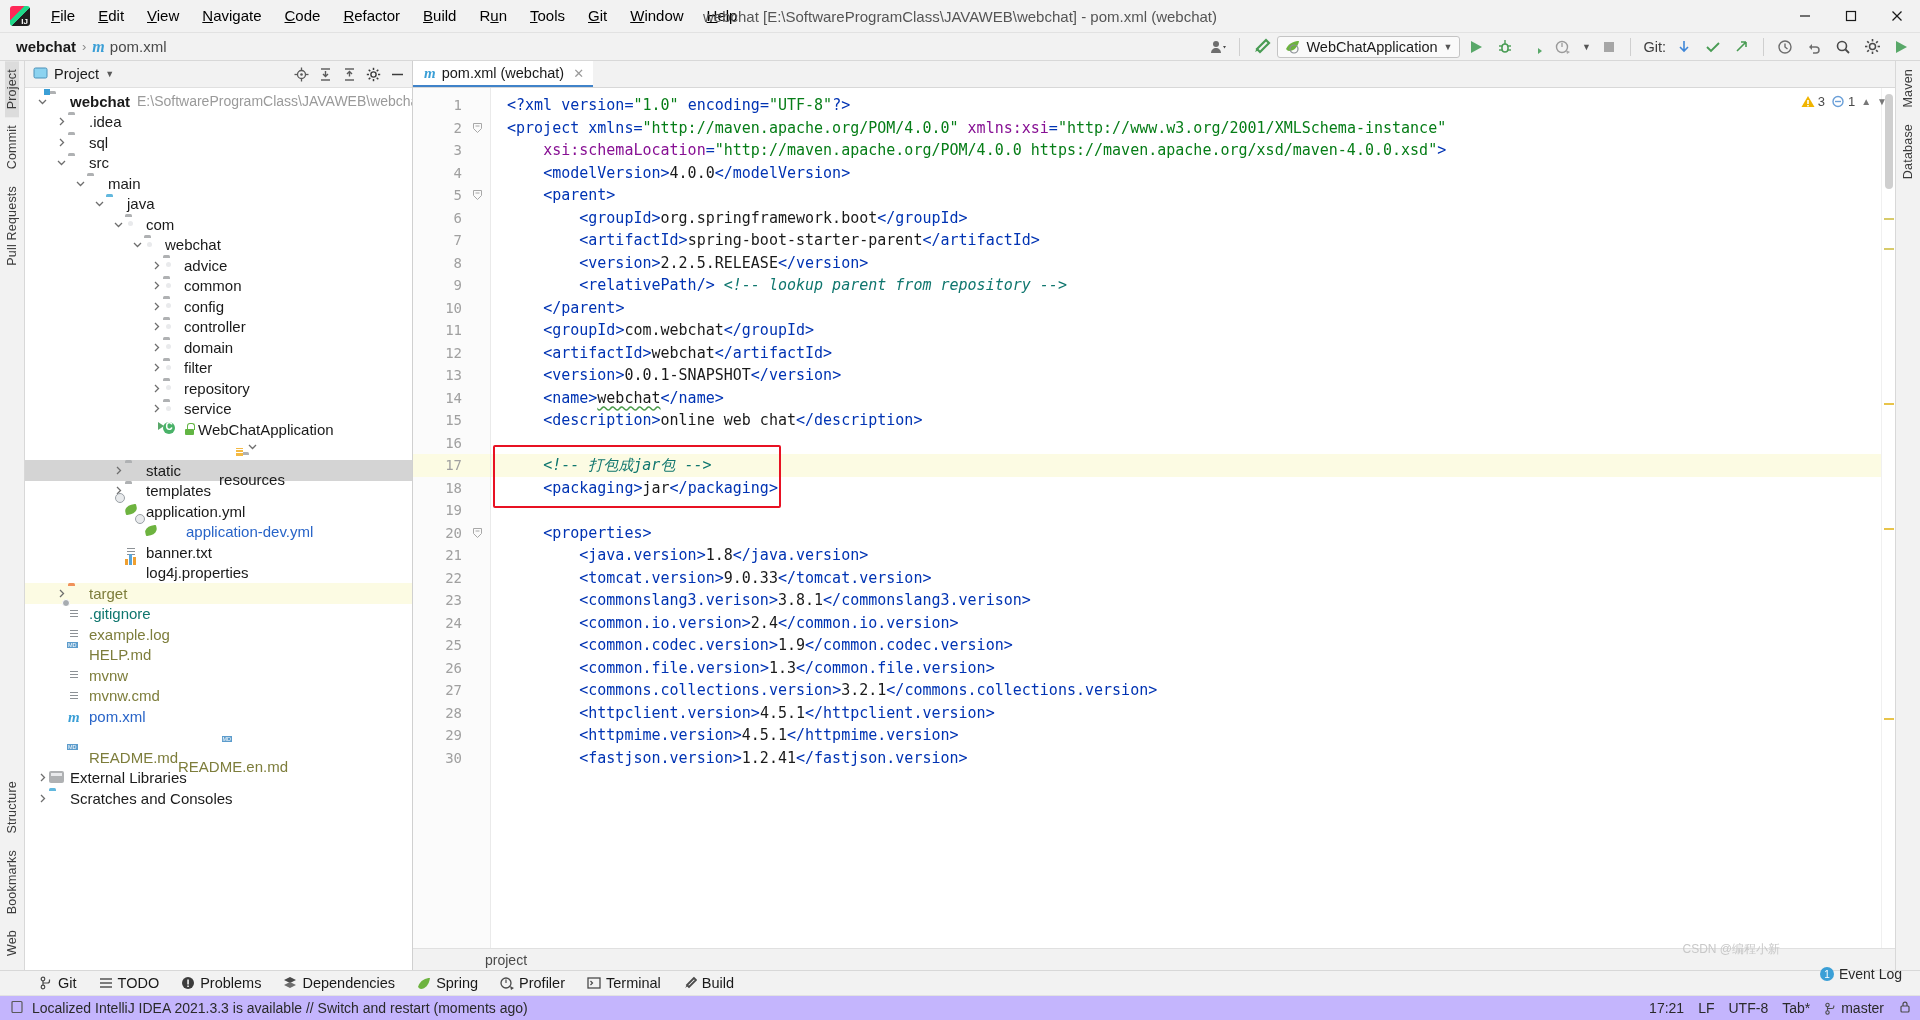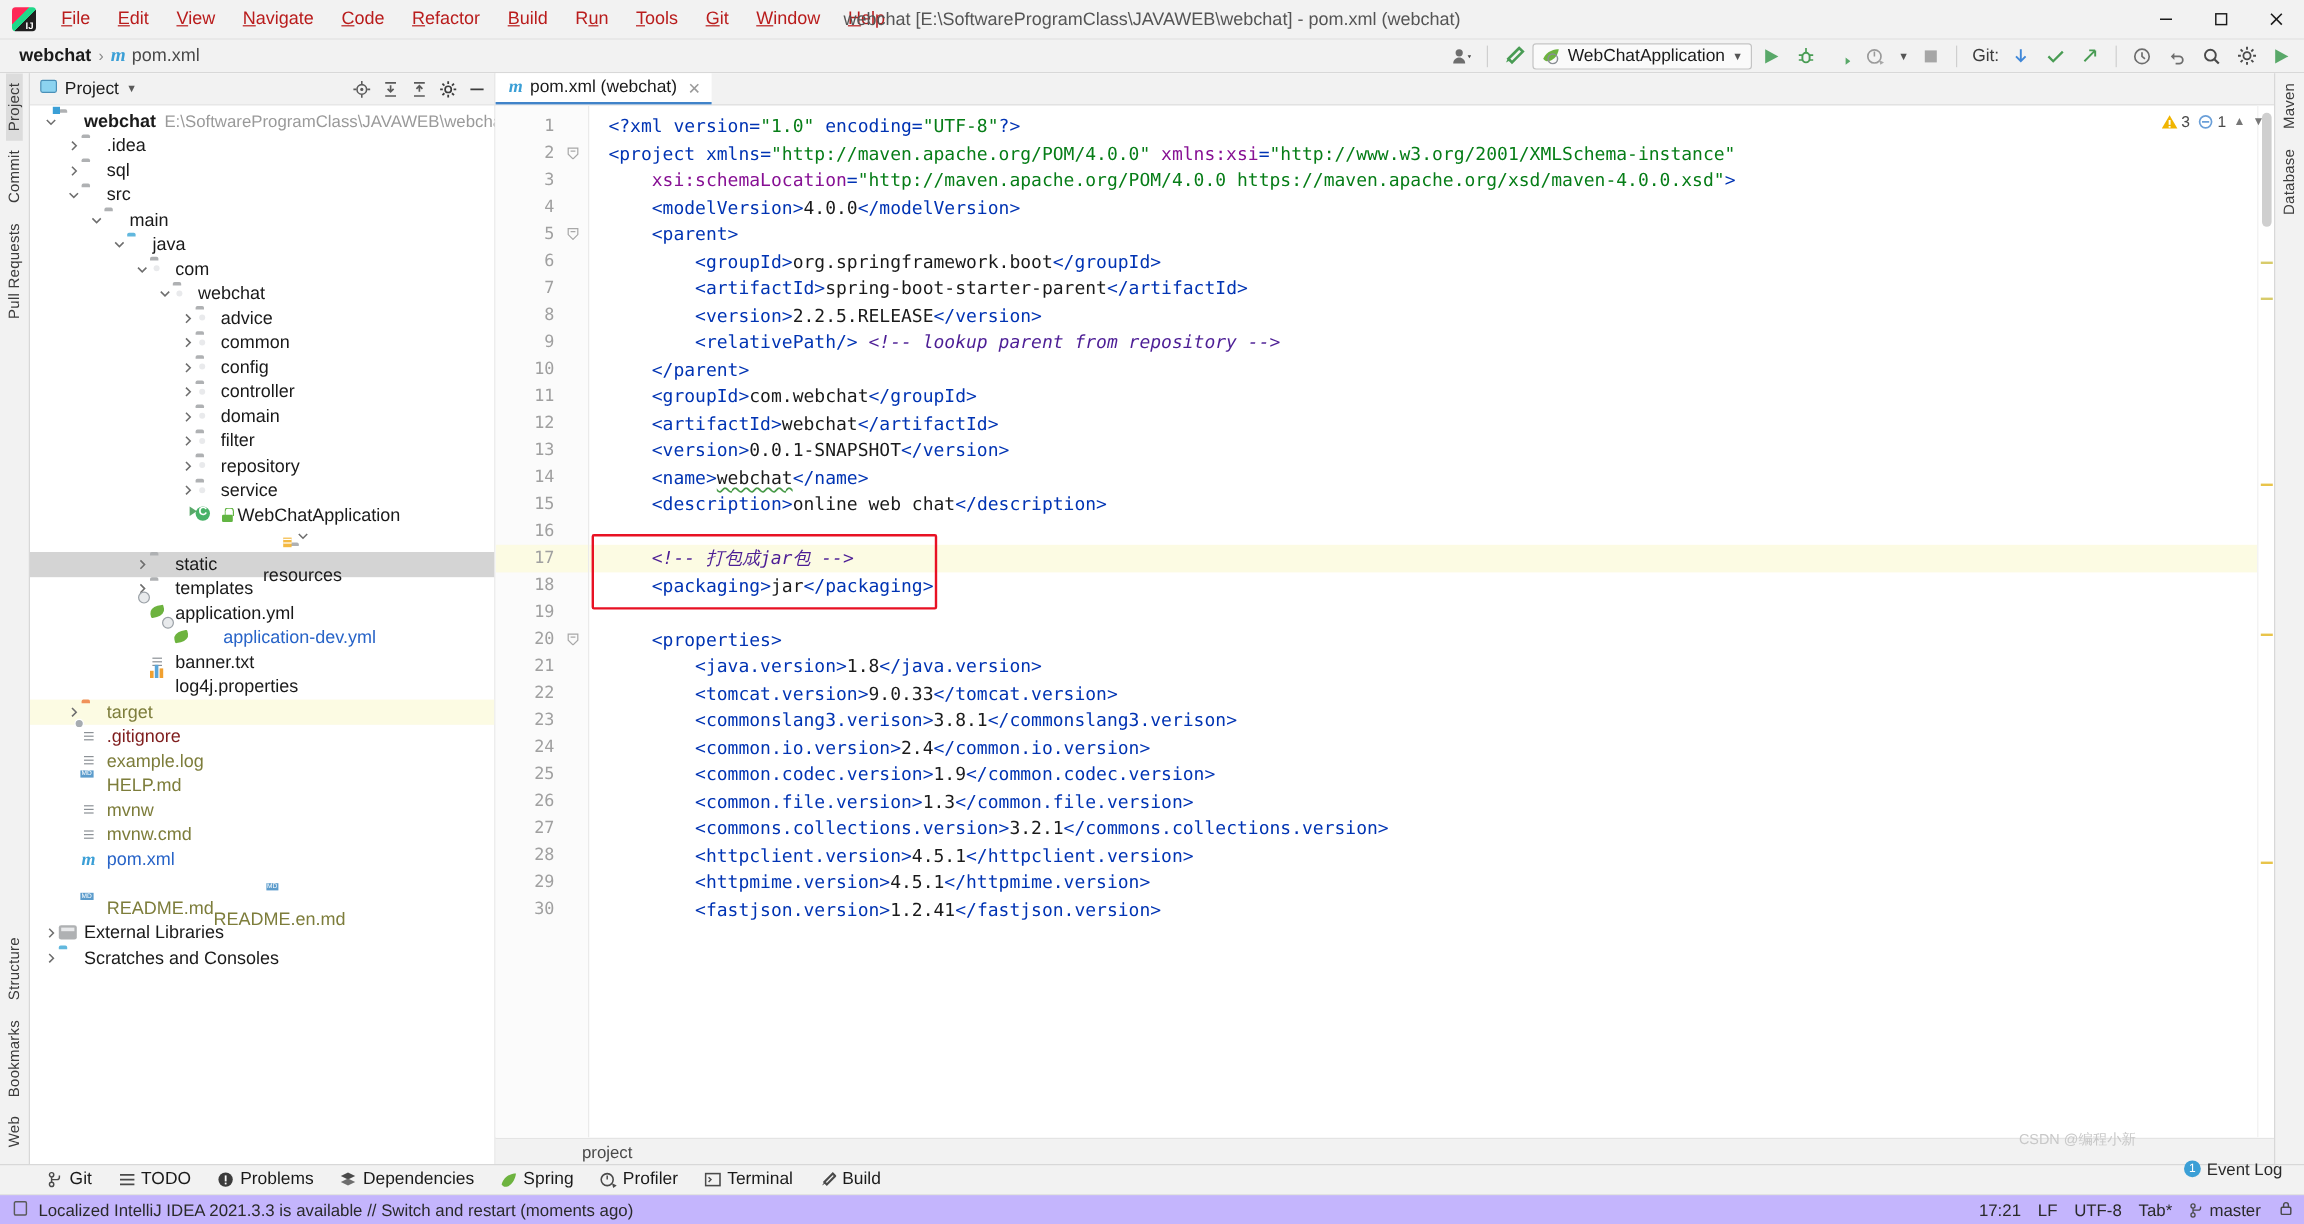--- a/index.html
+++ b/index.html
@@ -22,21 +22,21 @@
     width:20px; height:20px; margin:0 10px 0 10px; border-radius:3px;
     background:linear-gradient(135deg,#fe2857 0%,#fe2857 36%,#21d789 36%,#21d789 55%,#1f1f1f 55%);
     position:relative; flex:0 0 20px;
   }
   .ij-logo::after{
     content:"IJ"; position:absolute; right:2px; bottom:0px; font-size:8px;
     color:#fff; font-weight:bold; font-family:"Liberation Sans",sans-serif;
   }
   .menubar { display:flex; align-items:center; gap:1px; }
   .menu-item {
-    padding:4px 11px; font-size:15px; color:#b91c1c; cursor:default; line-height:18px;
+    padding:4px 11px; font-size:15px; color:#000000; cursor:default; line-height:18px;
   }
   .menu-item .u { text-decoration:underline; }
   .win-title {
     position:absolute; left:0; right:0; text-align:center; font-size:15px;
     color:#555; pointer-events:none;
   }
   .win-buttons { margin-left:auto; display:flex; align-items:center; z-index:3; }
   .win-btn { width:46px; height:33px; display:flex; align-items:center; justify-content:center; }
   .win-btn svg { display:block; }
 
@@ -97,21 +97,21 @@
   .trow.sel { background:#d4d4d4; }
   .trow.target-hl { background:#fcfbe3; }
   .arrow { width:14px; height:14px; flex:0 0 14px; display:flex; align-items:center; justify-content:center; color:#6e6e6e; }
   .arrow svg{display:block}
   .ico { width:17px; height:16px; flex:0 0 17px; margin-right:4px; position:relative; display:inline-block; }
   .tlabel { color:#1a1a1a; }
   .tlabel.bold { font-weight:bold; }
   .tpath { color:#9a9a9a; margin-left:7px; font-size:14px; }
   .tlabel.blue { color:#2864c8; }
   .tlabel.olive { color:#7d7d3b; }
-  .tlabel.gray { color:#7f1d1d; }
+  .tlabel.gray { color:#0f766e; }
 
   
   .fld { width:16px; height:13px; background:#afb1b3; border-radius:1.5px 2.5px 2.5px 2.5px; position:relative; top:1px;}
   .fld::before{ content:""; position:absolute; top:-3px; left:0; width:7px; height:3px; background:#afb1b3; border-radius:1.5px 1.5px 0 0;}
   .fld.blue { background:#62b8de; }
   .fld.blue::before{ background:#62b8de; }
   .fld.orange { background:#f0915a; }
   .fld.orange::before{ background:#f0915a; }
   .fld.pkg::after{ content:""; position:absolute; left:3px; top:4px; width:5px; height:5px; border-radius:50%; background:#e9eaec;}
   .fld-badge { position:absolute; right:-1px; bottom:-1px; width:6px; height:6px; background:#3b9fd6; }
@@ -178,21 +178,21 @@
     font-family:"DejaVu Sans Mono", monospace; font-size:15px; color:#1a1a1a;
     padding-left:16px;
   }
   .cline.hl { background:#fcfbe3; }
   .tag { color:#0033b3; }
   .tagname { color:#0033b3; }
   .attr { color:#0033b3; }
   .val { color:#067d17; }
   .ns { color:#871094; }
   .txt { color:#1a1a1a; }
-  .cmt { color:#4c1d95; font-style:italic;text-align:right; }
+  .cmt { color:#0f766e; font-style:italic;text-align:right; }
   .wavy { text-decoration: underline; text-decoration-style: wavy; text-decoration-color:#4a9b4a; text-underline-offset:3px;}
 
   .redbox {
     position:absolute; border:2px solid #e81123; border-radius:2px; pointer-events:none;
   }
 
   
   .markstrip {
     width:14px; flex:0 0 14px; background:#fff; position:relative; border-left:1px solid #f0f0f0;
   }

